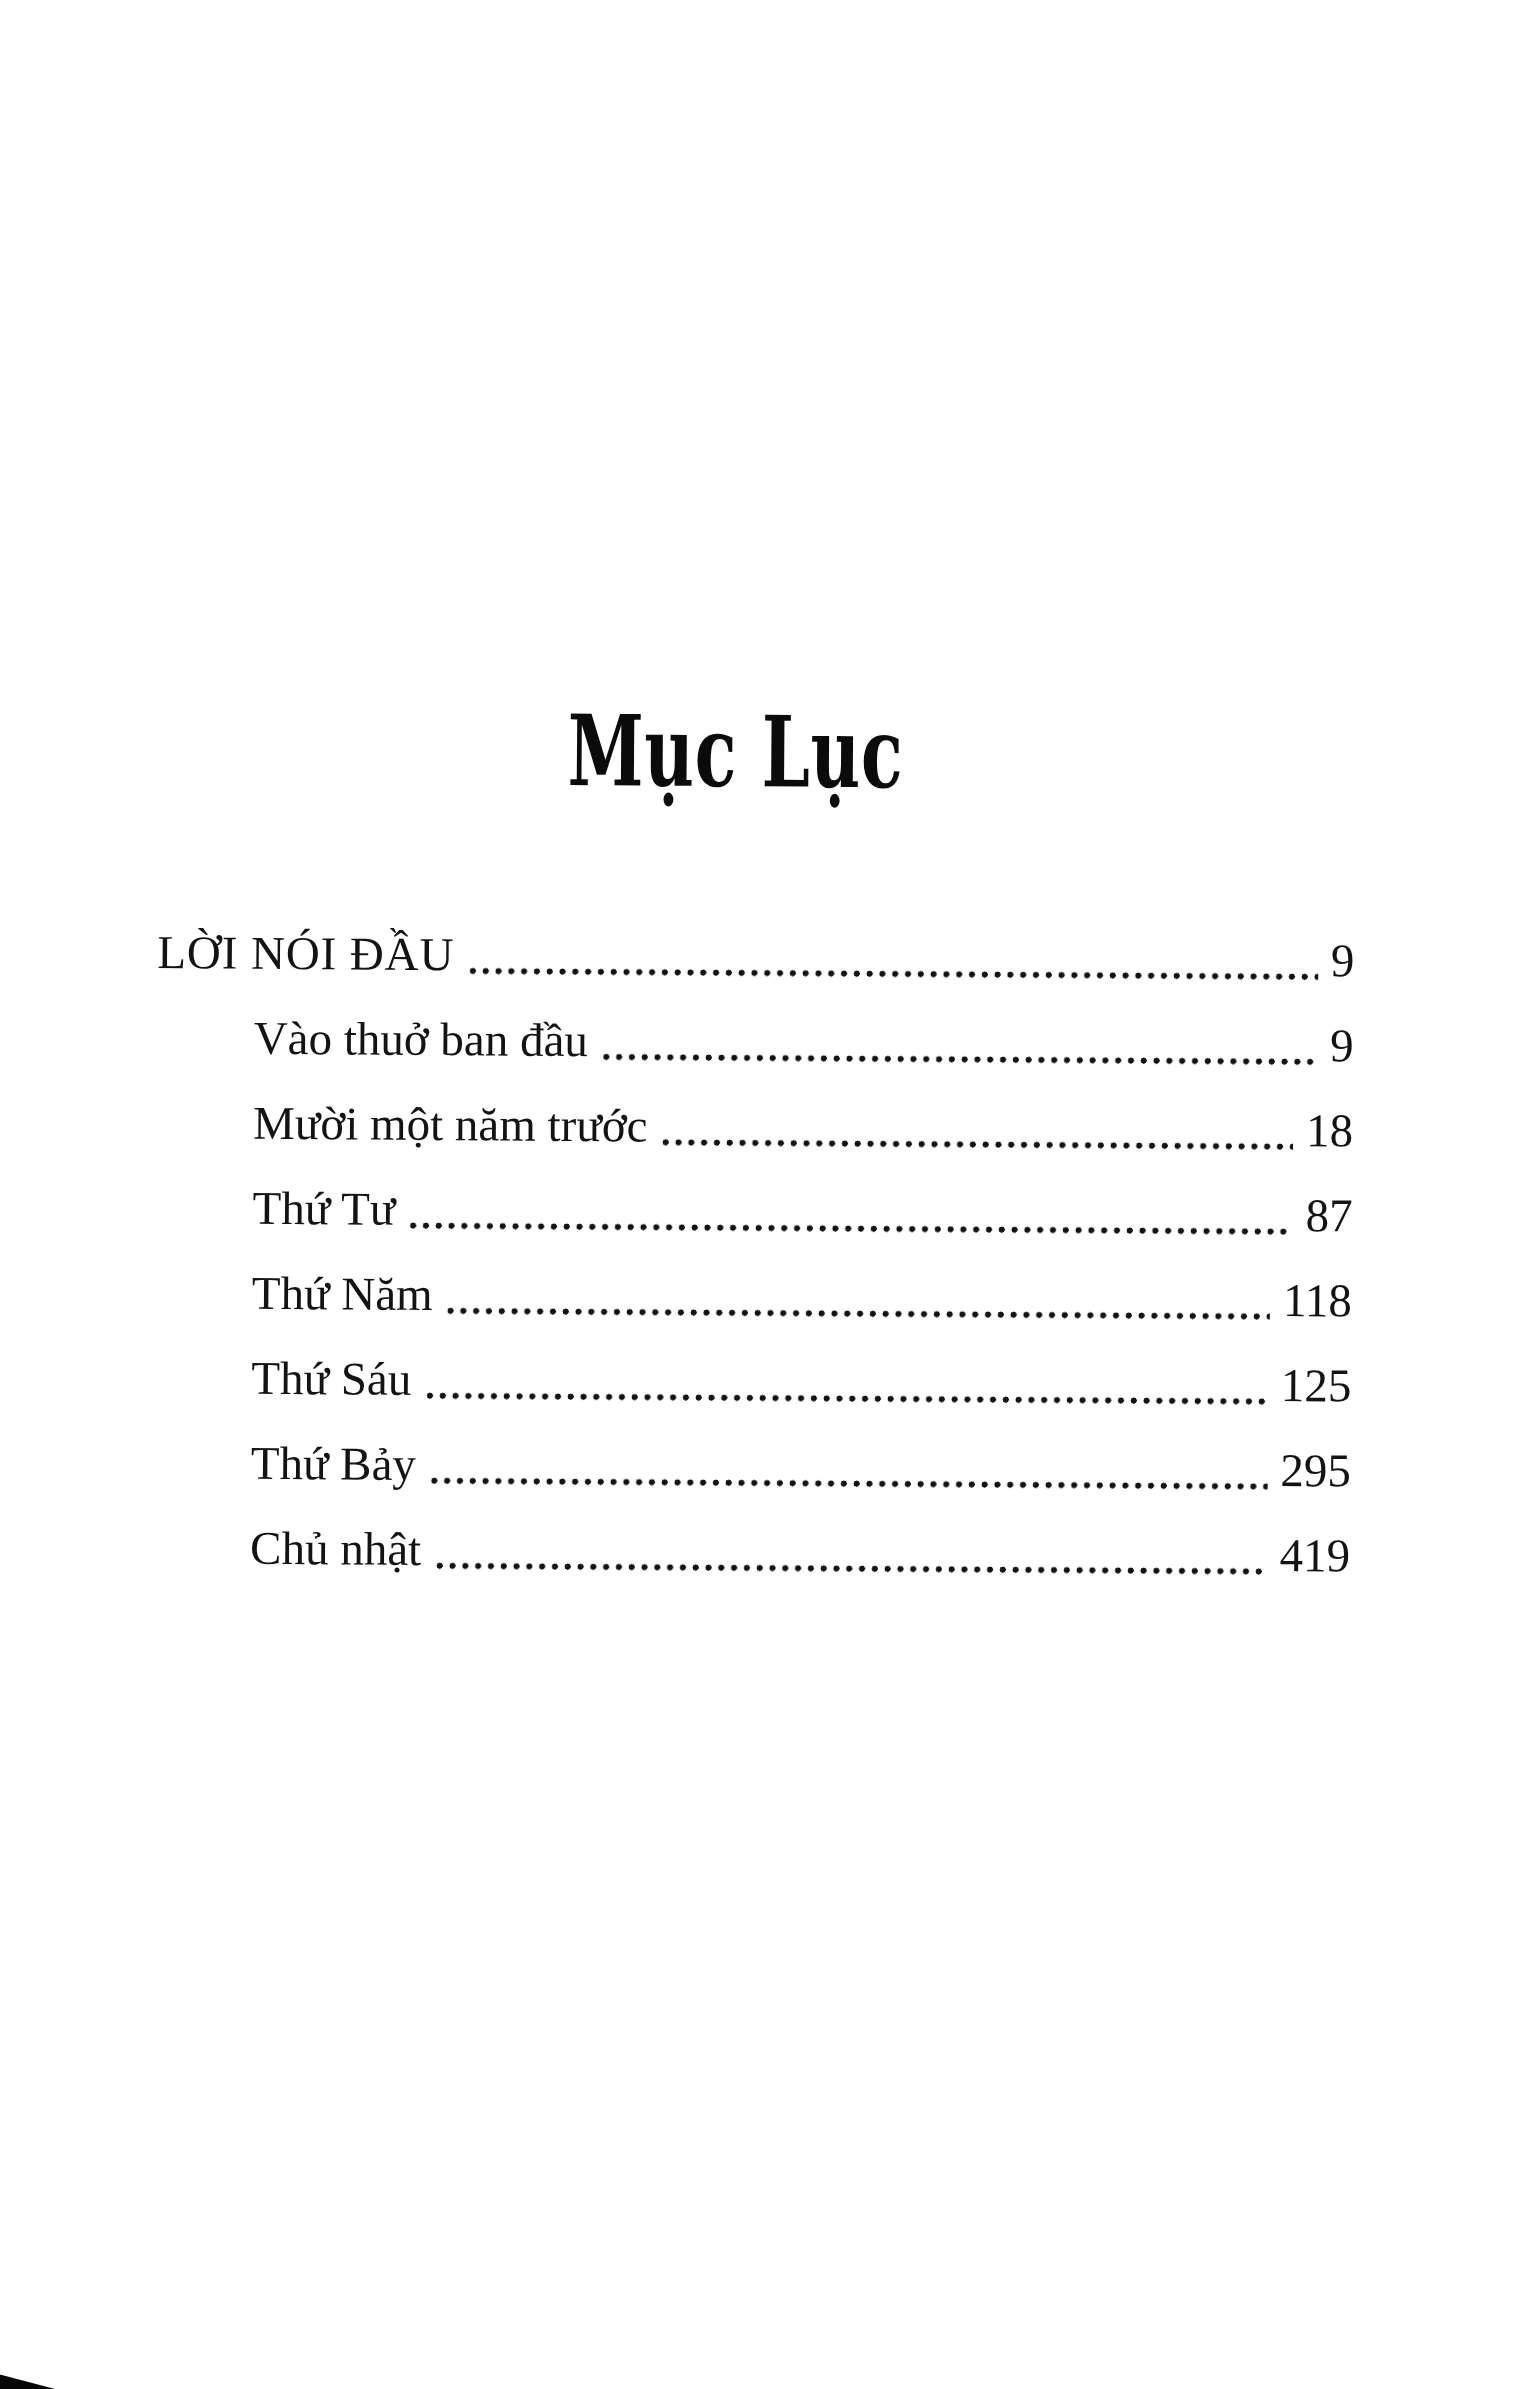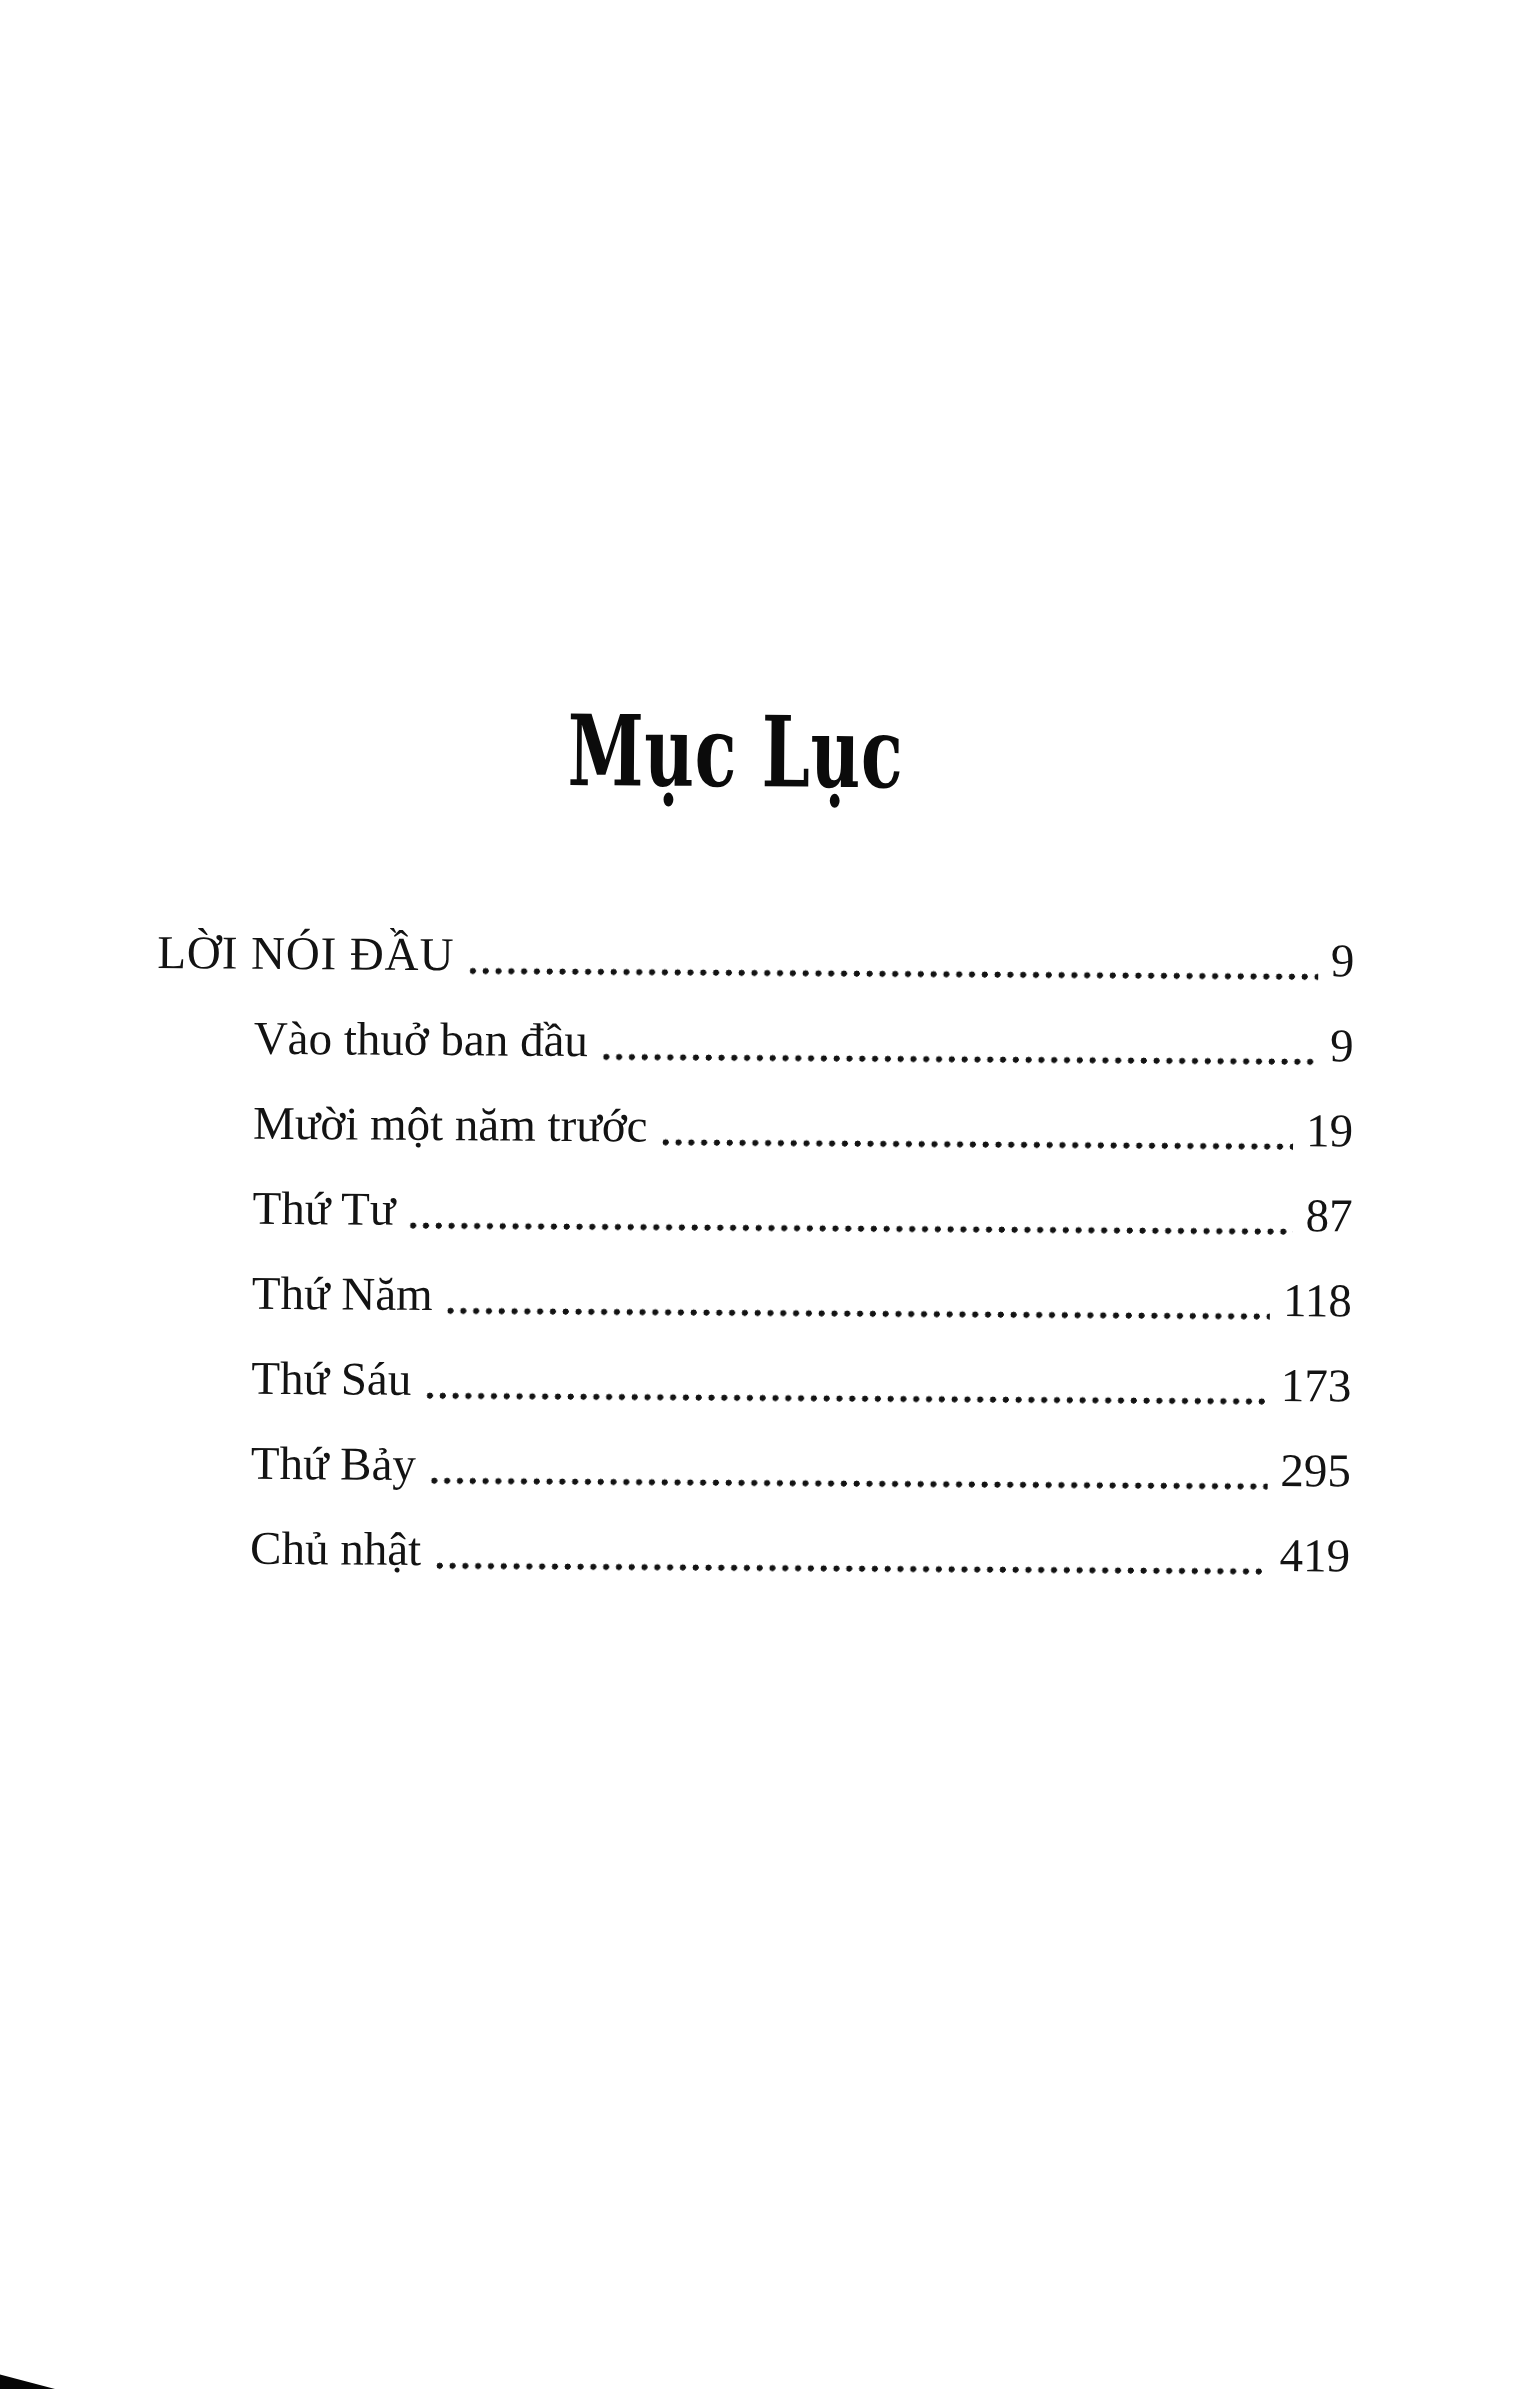--- a/index.html
+++ b/index.html
@@ -95,39 +95,39 @@
 
       <div class="toc-row level-1">
         <span class="toc-label">Vào thuở ban đầu</span>
         <span class="toc-leader"></span>
         <span class="toc-page">9</span>
       </div>
 
       <div class="toc-row level-1">
         <span class="toc-label">Mười một năm trước</span>
         <span class="toc-leader"></span>
-        <span class="toc-page">19</span>
+        <span class="toc-page">18</span>
       </div>
 
       <div class="toc-row level-1">
         <span class="toc-label">Thứ Tư</span>
         <span class="toc-leader"></span>
         <span class="toc-page">87</span>
       </div>
 
       <div class="toc-row level-1">
         <span class="toc-label">Thứ Năm</span>
         <span class="toc-leader"></span>
         <span class="toc-page">118</span>
       </div>
 
       <div class="toc-row level-1">
         <span class="toc-label">Thứ Sáu</span>
         <span class="toc-leader"></span>
-        <span class="toc-page">173</span>
+        <span class="toc-page">125</span>
       </div>
 
       <div class="toc-row level-1">
         <span class="toc-label">Thứ Bảy</span>
         <span class="toc-leader"></span>
         <span class="toc-page">295</span>
       </div>
 
       <div class="toc-row level-1">
         <span class="toc-label">Chủ nhật</span>

